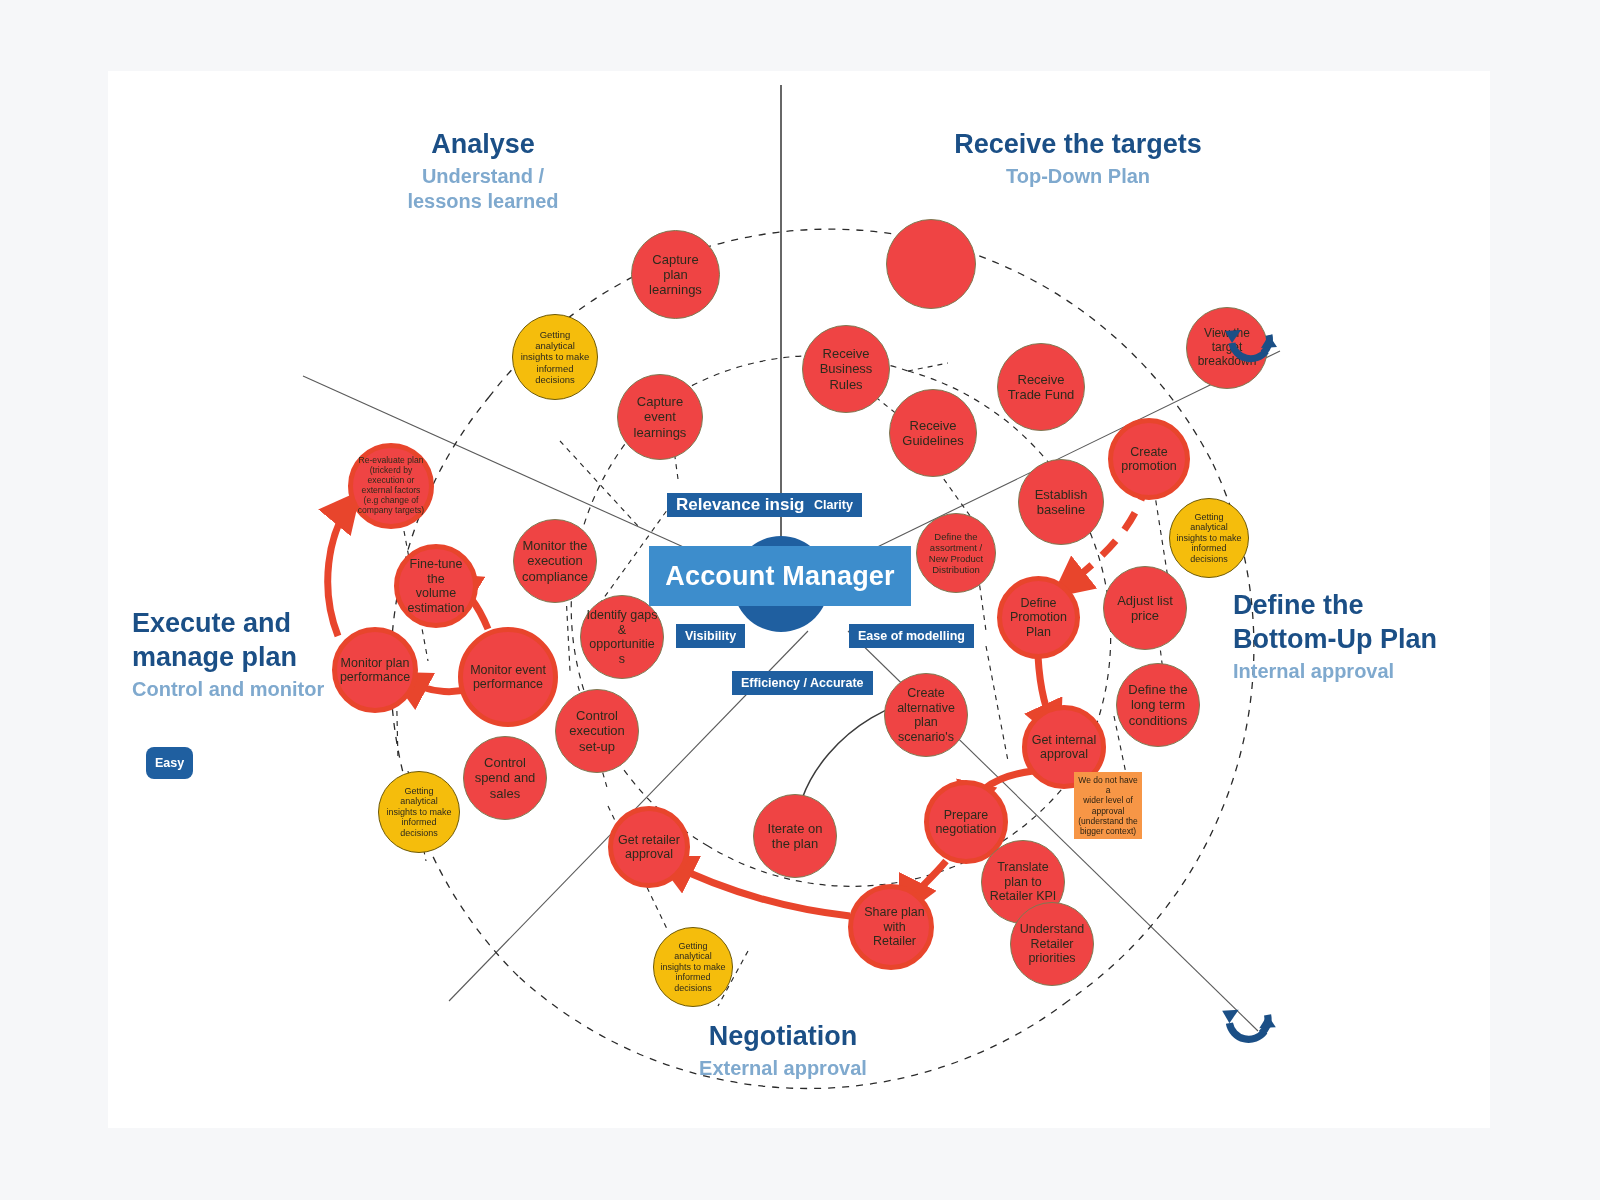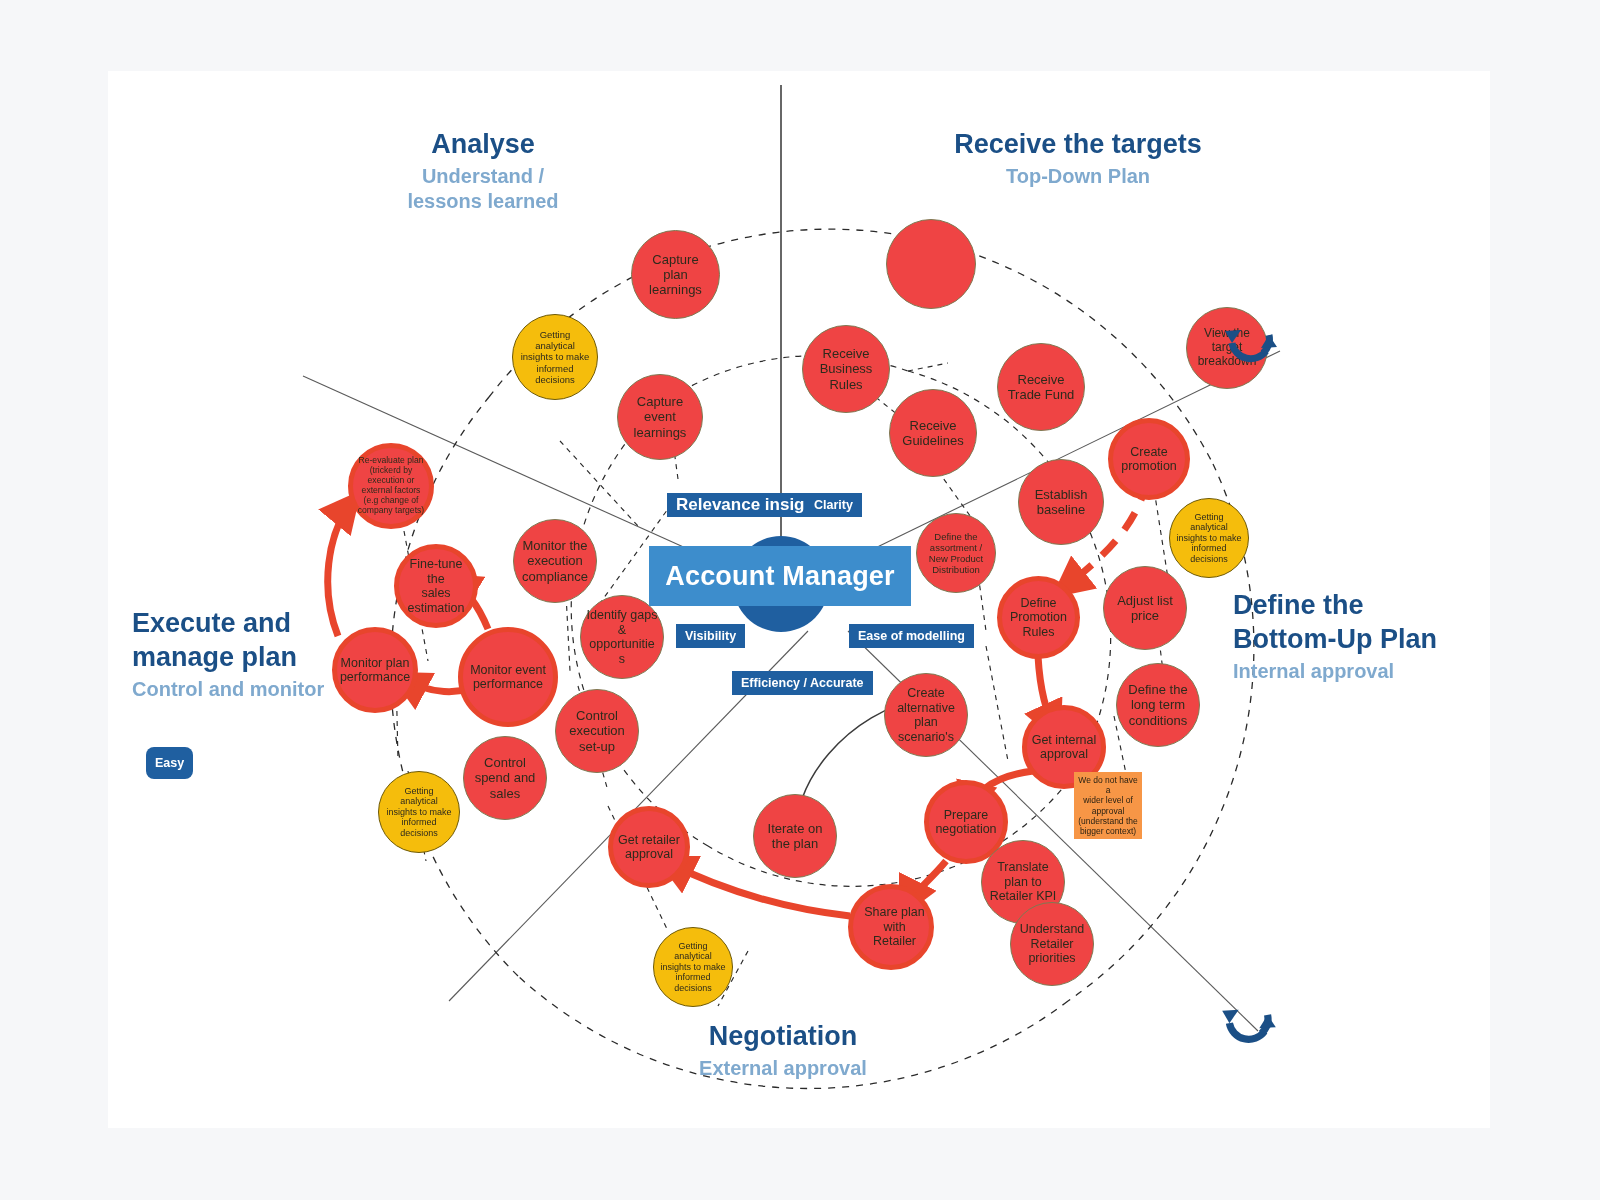--- a/index.html
+++ b/index.html
@@ -262,21 +262,21 @@
   <div class="node cream" style="left:808px;top:442px;width:80px;height:80px;font-size:9.5px;">
     <span style="white-space:pre-line;">Define the
 assortment /
 New Product
 Distribution</span>
   </div>
 
   <div class="node cream hl" style="left:889px;top:505px;width:83px;height:83px;font-size:12.5px;">
     <span style="white-space:pre-line;">Define
 Promotion
-Rules</span>
+Plan</span>
   </div>
 
   <div class="node cream" style="left:995px;top:495px;width:84px;height:84px;font-size:13px;">
     <span style="white-space:pre-line;">Adjust list
 price</span>
   </div>
 
   <div class="node cream" style="left:1008px;top:592px;width:84px;height:84px;font-size:13px;">
     <span style="white-space:pre-line;">Define the
 long term
@@ -365,21 +365,21 @@
 performance</span>
   </div>
 
   <div class="node cream hl" style="left:224px;top:556px;width:86px;height:86px;font-size:12.5px;">
     <span style="white-space:pre-line;">Monitor plan
 performance</span>
   </div>
 
   <div class="node cream hl" style="left:286px;top:473px;width:84px;height:84px;font-size:12.5px;">
     <span style="white-space:pre-line;">Fine-tune the
-sales
+volume
 estimation</span>
   </div>
 
   <div class="node cream hl" style="left:240px;top:372px;width:86px;height:86px;font-size:8.6px;">
     <span style="white-space:pre-line;">Re-evaluate plan
 (trickerd by
 execution or
 external factors
 (e.g change of
 company targets)</span>

